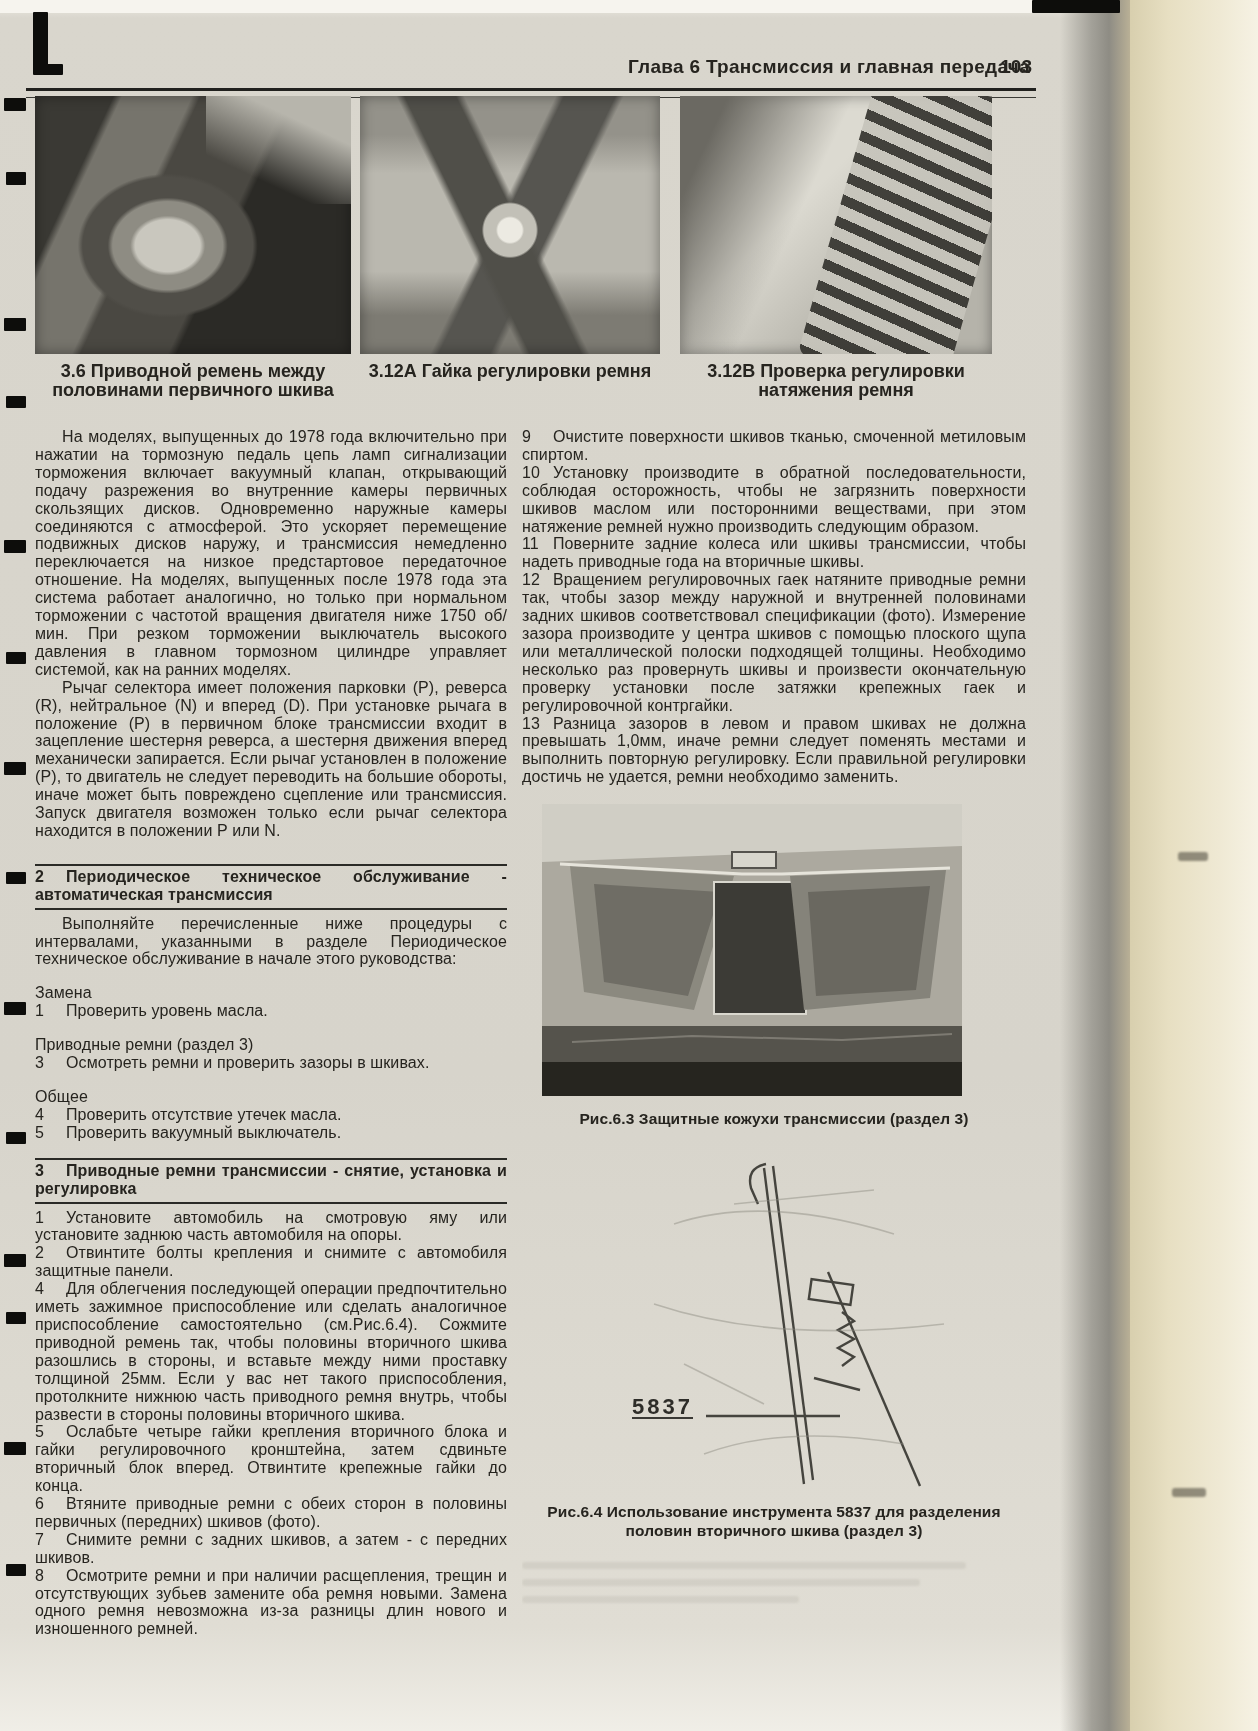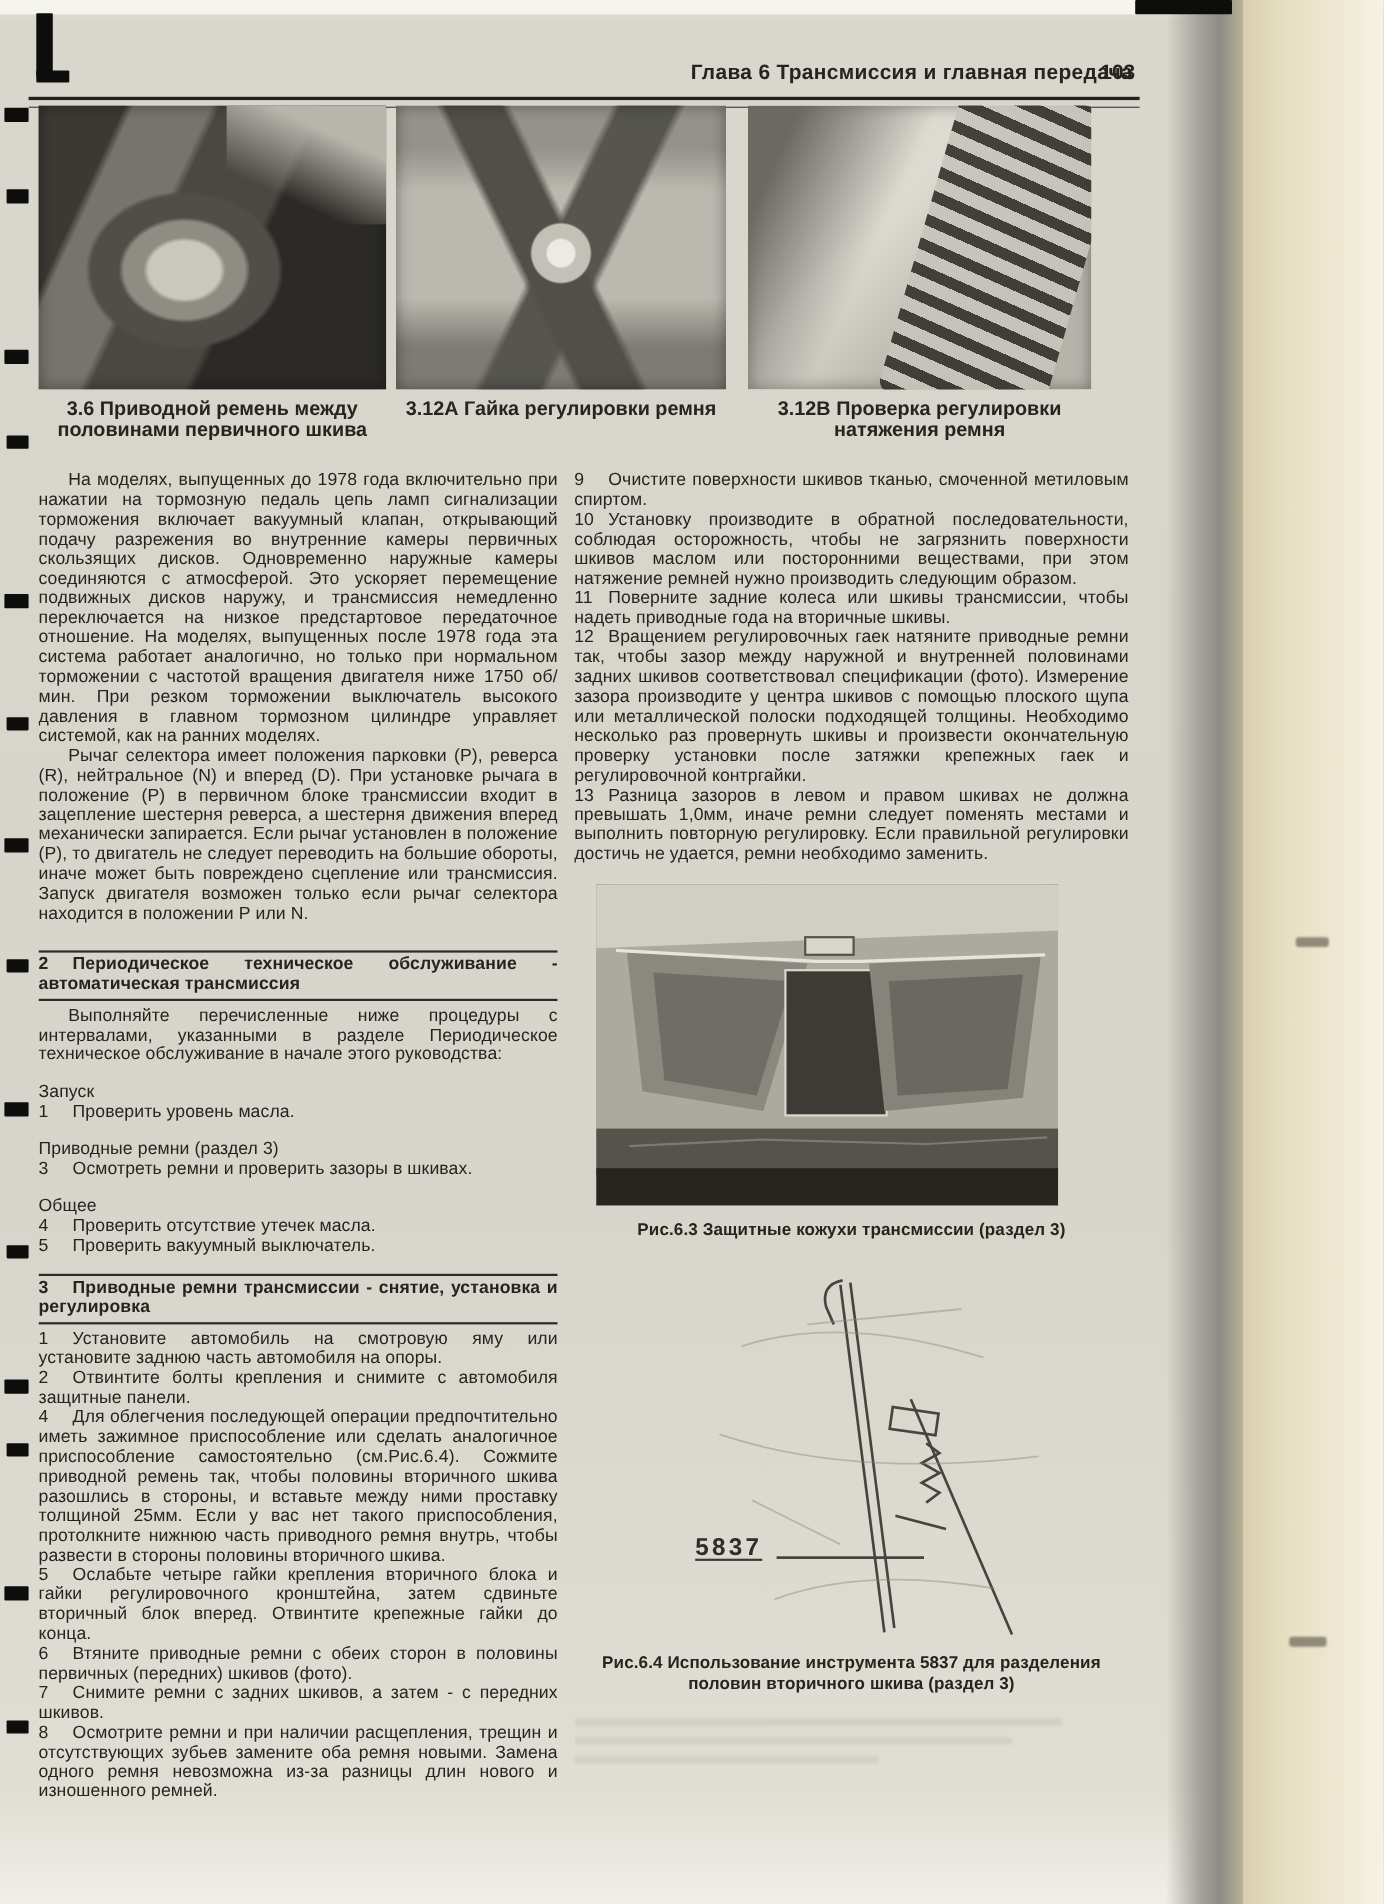--- a/index.html
+++ b/index.html
@@ -125,21 +125,21 @@
 
   <div class="col col-left">
     <p class="indent">На моделях, выпущенных до 1978 года включительно при нажатии на тормозную педаль цепь ламп сигнализации торможения включает вакуумный клапан, открывающий подачу разрежения во внутренние камеры первичных скользящих дисков. Одновременно наружные камеры соединяются с атмосферой. Это ускоряет перемещение подвижных дисков наружу, и трансмиссия немедленно переключается на низкое предстартовое передаточное отношение. На моделях, выпущенных после 1978 года эта система работает аналогично, но только при нормальном торможении с частотой вращения двигателя ниже 1750 об/мин. При резком торможении выключатель высокого давления в главном тормозном цилиндре управляет системой, как на ранних моделях.</p>
     <p class="indent">Рычаг селектора имеет положения парковки (Р), реверса (R), нейтральное (N) и вперед (D). При установке рычага в положение (Р) в первичном блоке трансмиссии входит в зацепление шестерня реверса, а шестерня движения вперед механически запирается. Если рычаг установлен в положение (Р), то двигатель не следует переводить на большие обороты, иначе может быть повреждено сцепление или трансмиссия. Запуск двигателя возможен только если рычаг селектора находится в положении Р или N.</p>
 
     <div class="sec">
       <span class="num">2</span><span>Периодическое техническое обслуживание - автоматическая трансмиссия</span>
     </div>
     <p class="indent">Выполняйте перечисленные ниже процедуры с интервалами, указанными в разделе Периодическое техническое обслуживание в начале этого руководства:</p>
 
-    <p class="group-title">Запуск</p>
+    <p class="group-title">Замена</p>
     <p class="step"><span class="num">1</span><span>Проверить уровень масла.</span></p>
 
     <p class="group-title">Приводные ремни (раздел 3)</p>
     <p class="step"><span class="num">3</span><span>Осмотреть ремни и проверить зазоры в шкивах.</span></p>
 
     <p class="group-title">Общее</p>
     <p class="step"><span class="num">4</span><span>Проверить отсутствие утечек масла.</span></p>
     <p class="step"><span class="num">5</span><span>Проверить вакуумный выключатель.</span></p>
 
     <div class="sec gap-top">

